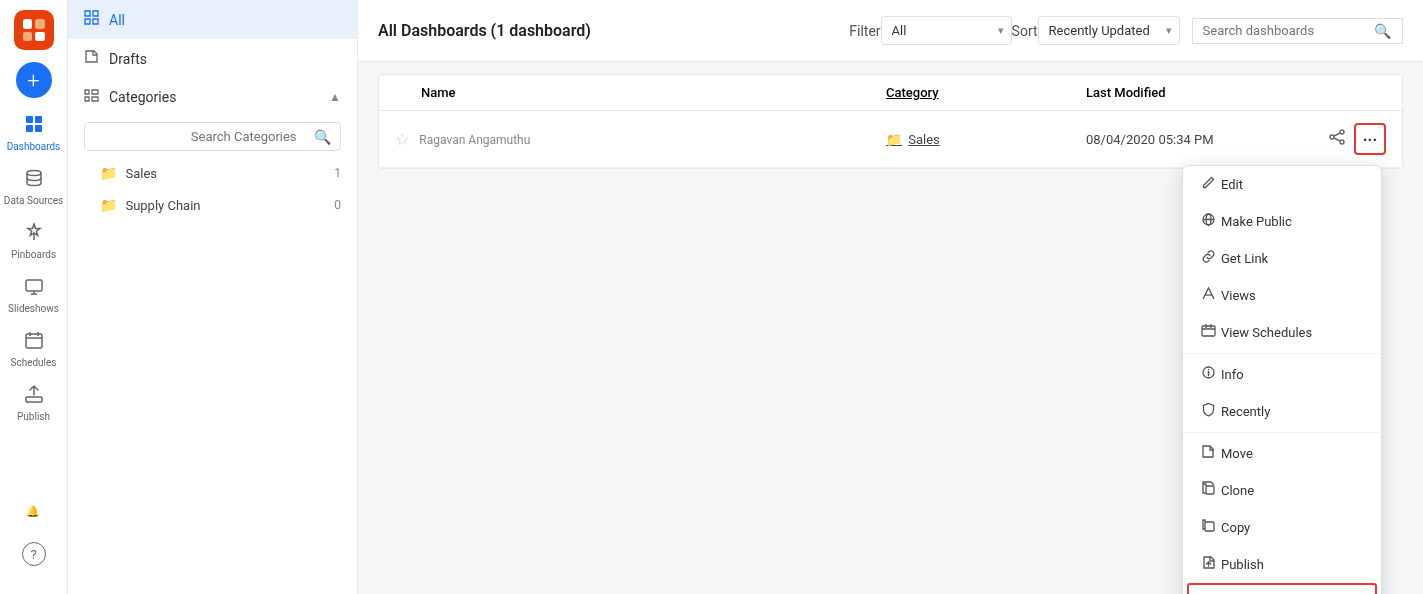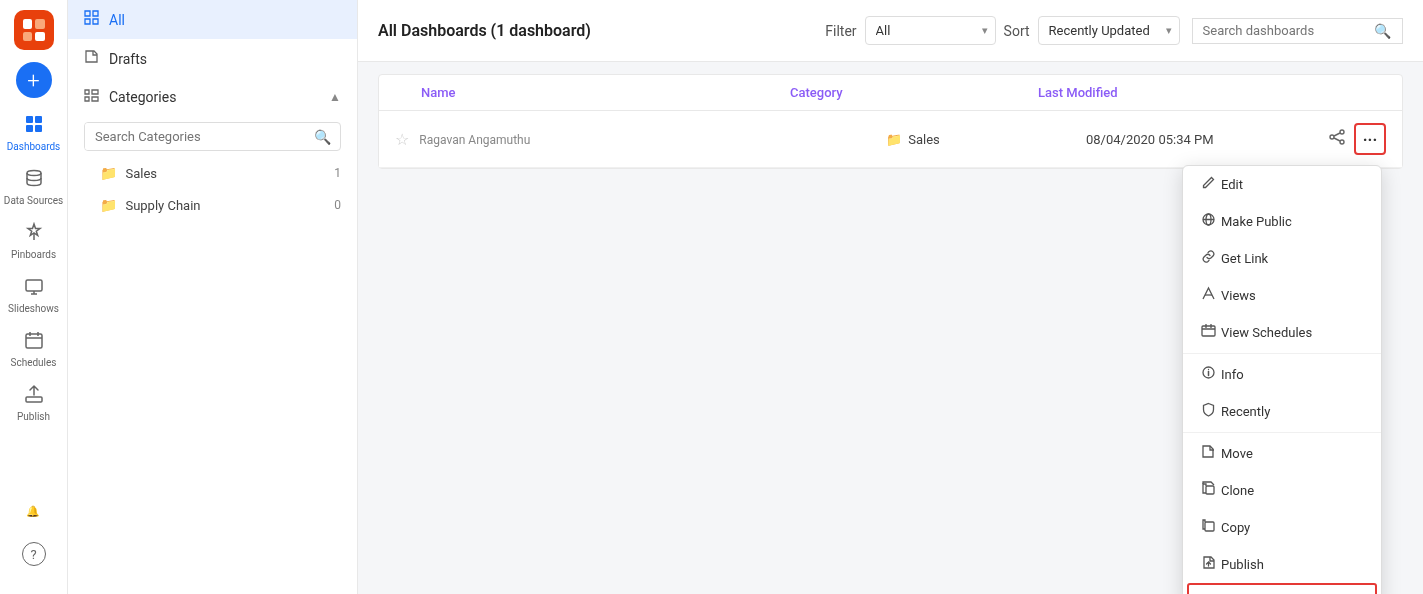--- a/index.html
+++ b/index.html
@@ -101,20 +101,21 @@
       border: 1px solid #ddd;
       border-radius: 4px;
       overflow: hidden;
     }
     .search-categories input {
       border: none; outline: none;
       padding: 6px 10px;
       font-size: 13px;
       flex: 1;
       color: #333;
+      text-align: right;
     }
     .search-categories .search-icon { padding: 0 8px; color: #999; font-size: 14px; }
 
     .category-item {
       display: flex; align-items: center;
       padding: 8px 16px 8px 32px;
       cursor: pointer;
       font-size: 13px;
       color: #444;
       gap: 8px;
@@ -137,21 +138,21 @@
     .main-header {
       display: flex;
       align-items: center;
       padding: 16px 20px;
       background: #fff;
       border-bottom: 1px solid #e8e8e8;
       gap: 12px;
     }
     .main-title { font-size: 16px; font-weight: 600; color: #222; flex: 1; }
 
-    .filter-group { display: flex; align-items: center; gap: 8px; }
+    .filter-group { display: flex; align-items: center; }
     .filter-label { font-size: 14px; color: #555; }
     .select-wrapper {
       position: relative; display: inline-flex; align-items: center;
     }
     .select-wrapper select {
       border: 1px solid #ddd;
       border-radius: 4px;
       padding: 6px 28px 6px 10px;
       font-size: 13px;
       background: #fff;
@@ -188,26 +189,25 @@
       border-radius: 4px;
       border: 1px solid #e8e8e8;
       overflow: visible;
       position: relative;
     }
     .table-header {
       display: flex; align-items: center;
       padding: 10px 16px;
       border-bottom: 1px solid #e8e8e8;
       font-size: 13px;
-      color: #8b5cf6;
+      color: #000000;
       font-weight: 500;
-      gap: 48px;
     }
     .col-name { flex: 1; }
-    .col-category { width: 200px; }
+    .col-category { width: 200px; text-decoration: underline; }
     .col-modified { width: 220px; }
     .col-actions { width: 80px; }
 
     .table-row {
       display: flex; align-items: center;
       padding: 12px 16px;
       border-bottom: 1px solid #f0f0f0;
       background: #fff;
       position: relative;
     }

